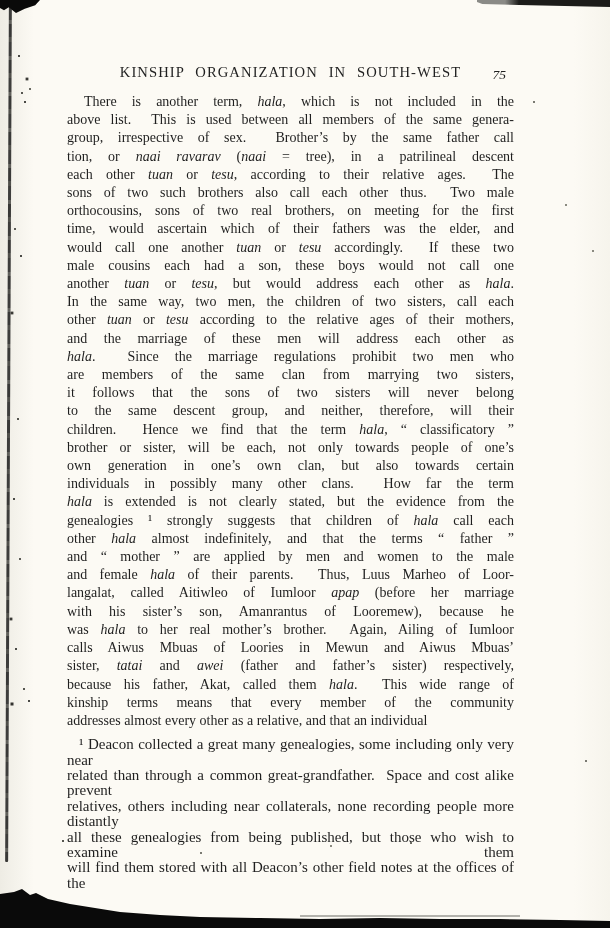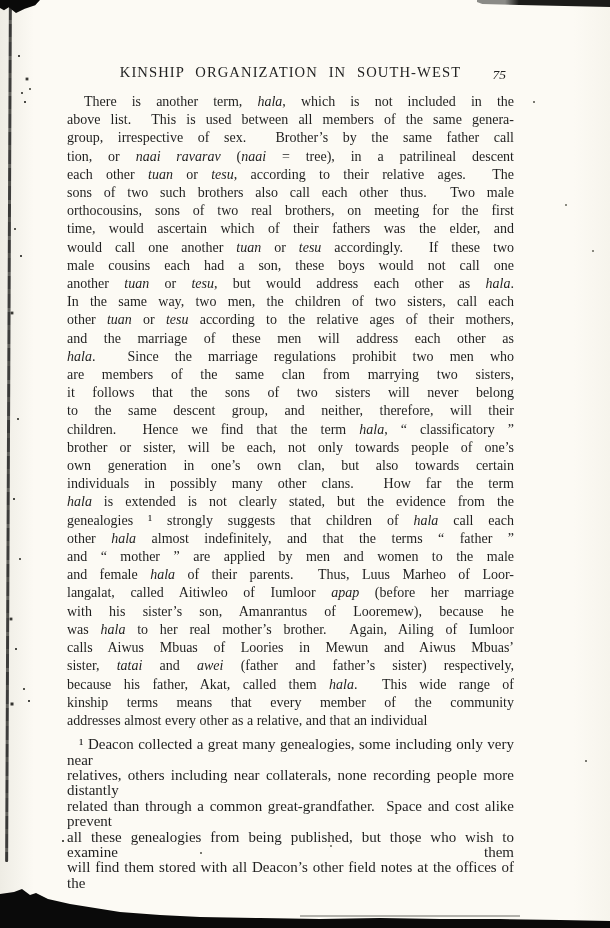--- a/index.html
+++ b/index.html
@@ -157,22 +157,22 @@
         <div class="line"><span>was </span><i>hala</i><span> to her real mother’s brother.&nbsp; Again, Ailing of Iumloor</span></div>
         <div class="line"><span>calls Aiwus Mbuas of Loories in Mewun and Aiwus Mbuas’</span></div>
         <div class="line"><span>sister, </span><i>tatai</i><span> and </span><i>awei</i><span> (father and father’s sister) respectively,</span></div>
         <div class="line"><span>because his father, Akat, called them </span><i>hala</i><span>.&nbsp; This wide range of</span></div>
         <div class="line"><span>kinship terms means that every member of the community</span></div>
         <div class="line last"><span>addresses almost every other as a relative, and that an individual</span></div>
       </div>
 
     <div class="footnote">
         <div class="line indent"><span>¹ Deacon collected a great many genealogies, some including only very near</span></div>
+        <div class="line"><span>related than through a common great-grandfather.&nbsp; Space and cost alike prevent</span></div>
         <div class="line"><span>relatives, others including near collaterals, none recording people more distantly</span></div>
-        <div class="line"><span>related than through a common great-grandfather.&nbsp; Space and cost alike prevent</span></div>
         <div class="line"><span>all these genealogies from being published, but those who wish to examine them</span></div>
         <div class="line"><span>will find them stored with all Deacon’s other field notes at the offices of the</span></div>
       </div>
   </div>
 
   <div class="left-line"></div>
   <div class="tl-blob"></div>
   <div class="tr-strip"></div>
   <div class="speckles"></div>
   <svg class="bottom-edge" viewBox="0 0 610 40" preserveAspectRatio="none">

